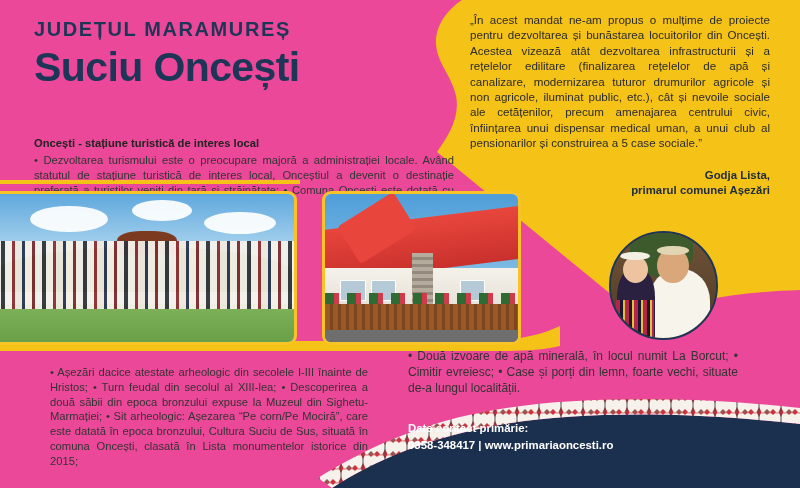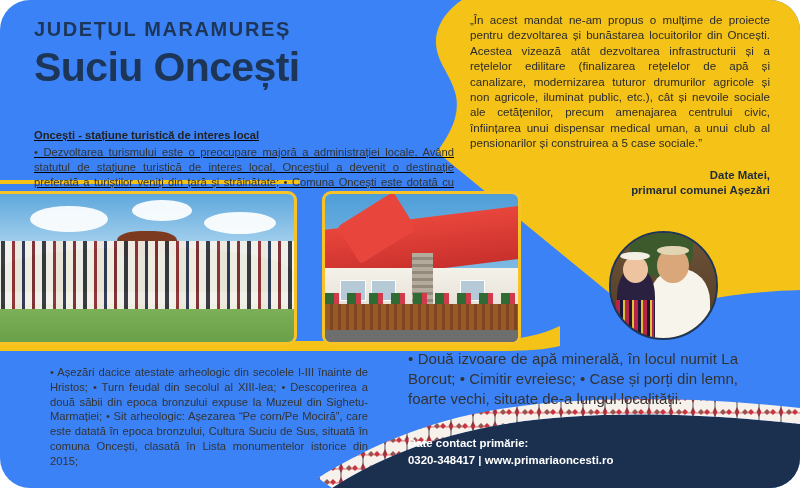--- a/index.html
+++ b/index.html
@@ -7,40 +7,39 @@
     width:800px;height:488px;
     background:#ffffff;
     font-family:"Liberation Sans", sans-serif;
     overflow:hidden;
     position:relative;
   }
   #poster{
     position:absolute;inset:0;
     width:800px;height:488px;
     overflow:hidden;
-    background:#3b82f6;
-    border-radius:30px;
+    background:#ec4899;
   }
 
   
   .bg-layer{position:absolute;inset:0;width:800px;height:488px;}
 
   
   .header{position:absolute;left:34px;top:18px;width:430px;z-index:5;}
   .kicker{
     font-size:20px;font-weight:700;letter-spacing:1.6px;
     color:#1d3557;line-height:1.1;margin:0 0 6px 0;
   }
   .title{
     font-size:41px;font-weight:700;letter-spacing:-0.6px;
     color:#1d3557;line-height:1.05;margin:0;
   }
 
   
-  .intro{position:absolute;left:34px;top:128px;width:420px;z-index:5;text-decoration:underline;}
+  .intro{position:absolute;left:34px;top:136px;width:420px;z-index:5;}
   .intro h2{
     font-size:11.2px;font-weight:700;color:#222;margin:0 0 2px 0;line-height:1.35;
   }
   .intro p{
     font-size:11.2px;color:#333;margin:0;line-height:1.33;
     text-align:justify;
   }
 
   
   .quote-wrap{position:absolute;left:470px;top:12px;width:300px;z-index:6;}
@@ -117,24 +116,24 @@
   .mv-cscarf{position:absolute;left:9%;top:18%;width:28%;height:8%;
     background:#f3efe2;border-radius:50%;}
   .mv-dress{position:absolute;left:5%;bottom:0;width:36%;height:36%;
     background:repeating-linear-gradient(90deg,#b3264a 0 4px,#1c1630 4px 7px,#e0c23a 7px 9px);}
 
   
   .objectives{position:absolute;left:34px;top:349px;width:350px;z-index:5;}
   .objectives h2{font-size:11.2px;font-weight:700;color:#222;margin:0 0 1px 0;}
   .objectives p{font-size:11.2px;color:#333;margin:16px;line-height:1.32;text-align:justify;}
   .objectives-right{position:absolute;left:408px;top:349px;width:330px;z-index:5;}
-  .objectives-right p{font-size:15px;color:#333;margin:0;line-height:1.32;text-align:justify;}
-
-  
-  .contact{position:absolute;left:408px;top:435px;width:340px;z-index:9;color:#fff;}
+  .objectives-right p{font-size:12px;color:#333;margin:0;line-height:1.32;text-align:justify;}
+
+  
+  .contact{position:absolute;left:408px;top:420px;width:340px;z-index:9;color:#fff;}
   .contact .c-label{font-size:11.4px;font-weight:700;line-height:1.45;}
   .contact .c-value{font-size:11.4px;font-weight:700;line-height:1.45;}
 </style>
 </head>
 <body>
 
 <div id="poster">
 
   <svg class="bg-layer" viewBox="0 0 800 488" preserveAspectRatio="none">
     <defs>
@@ -176,21 +175,21 @@
   </div>
 
   <div class="intro">
     <h2>Oncești - stațiune turistică de interes local</h2>
     <p>• Dezvoltarea turismului este o preocupare majoră a administrației locale. Având statutul de stațiune turistică de interes local, Onceștiul a devenit o destinație preferată a turiștilor veniți din țară și străinătate; • Comuna Oncești este dotată cu pistă de zbor pentru avioane datată.</p>
   </div>
 
   <div class="quote-wrap">
     <p class="quote">„În acest mandat ne-am propus o mulțime de proiecte pentru dezvoltarea și bunăstarea locuitorilor din Oncești. Acestea vizează atât dezvoltarea infrastructurii și a rețelelor edilitare (finalizarea rețelelor de apă și canalizare, modernizarea tuturor drumurilor agricole și non agricole, iluminat public, etc.), cât și nevoile sociale ale cetățenilor, precum amenajarea centrului civic, înființarea unui dispensar medical uman, a unui club al pensionarilor și construirea a 5 case sociale.”</p>
     <div class="signature">
-      <div>Date Matei,</div>
+      <div>Godja Lista,</div>
       <div>primarul comunei Așezări</div>
     </div>
   </div>
 
   <div class="photo" id="photo-group">
     <div class="sky"></div>
     <div class="cloud" style="left:12%;top:8%;width:26%;height:18%"></div>
     <div class="cloud" style="left:46%;top:4%;width:20%;height:14%"></div>
     <div class="cloud" style="left:70%;top:12%;width:24%;height:15%"></div>
     <div class="hills"></div>
@@ -227,16 +226,16 @@
 
   <div class="objectives">
     <p>• Așezări dacice atestate arheologic din secolele I-III înainte de Hristos; • Turn feudal din secolul al XIII-lea; • Descoperirea a două săbii din epoca bronzului expuse la Muzeul din Sighetu-Marmației; • Sit arheologic: Așezarea “Pe corn/Pe Mociră”, care este datată în epoca bronzului, Cultura Suciu de Sus, situată în comuna Oncești, clasată în Lista monumentelor istorice din 2015;</p>
   </div>
   <div class="objectives-right">
     <p>• Două izvoare de apă minerală, în locul numit La Borcut; • Cimitir evreiesc; • Case și porți din lemn, foarte vechi, situate de-a lungul localității.</p>
   </div>
 
   <div class="contact">
     <div class="c-label">Date contact primărie:</div>
-    <div class="c-value">0320-348417 | www.primariaoncesti.ro</div>
+    <div class="c-value">0358-348417 | www.primariaoncesti.ro</div>
   </div>
 
 </div>
 
 </body></html>

